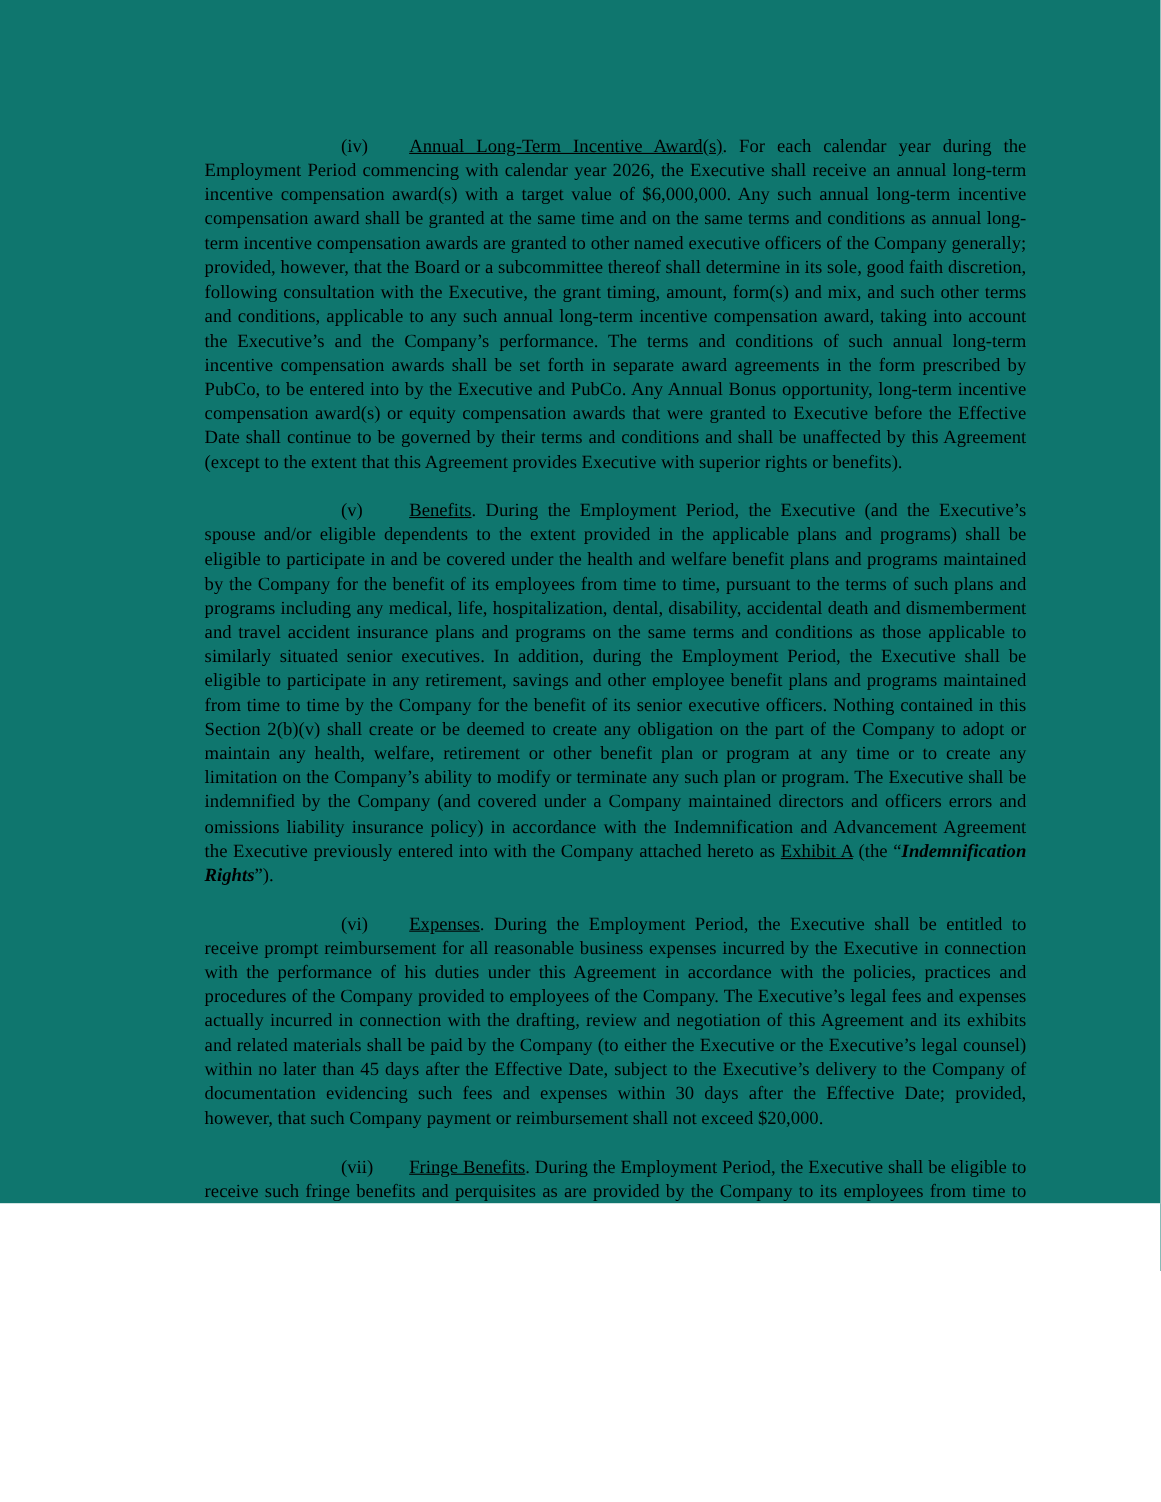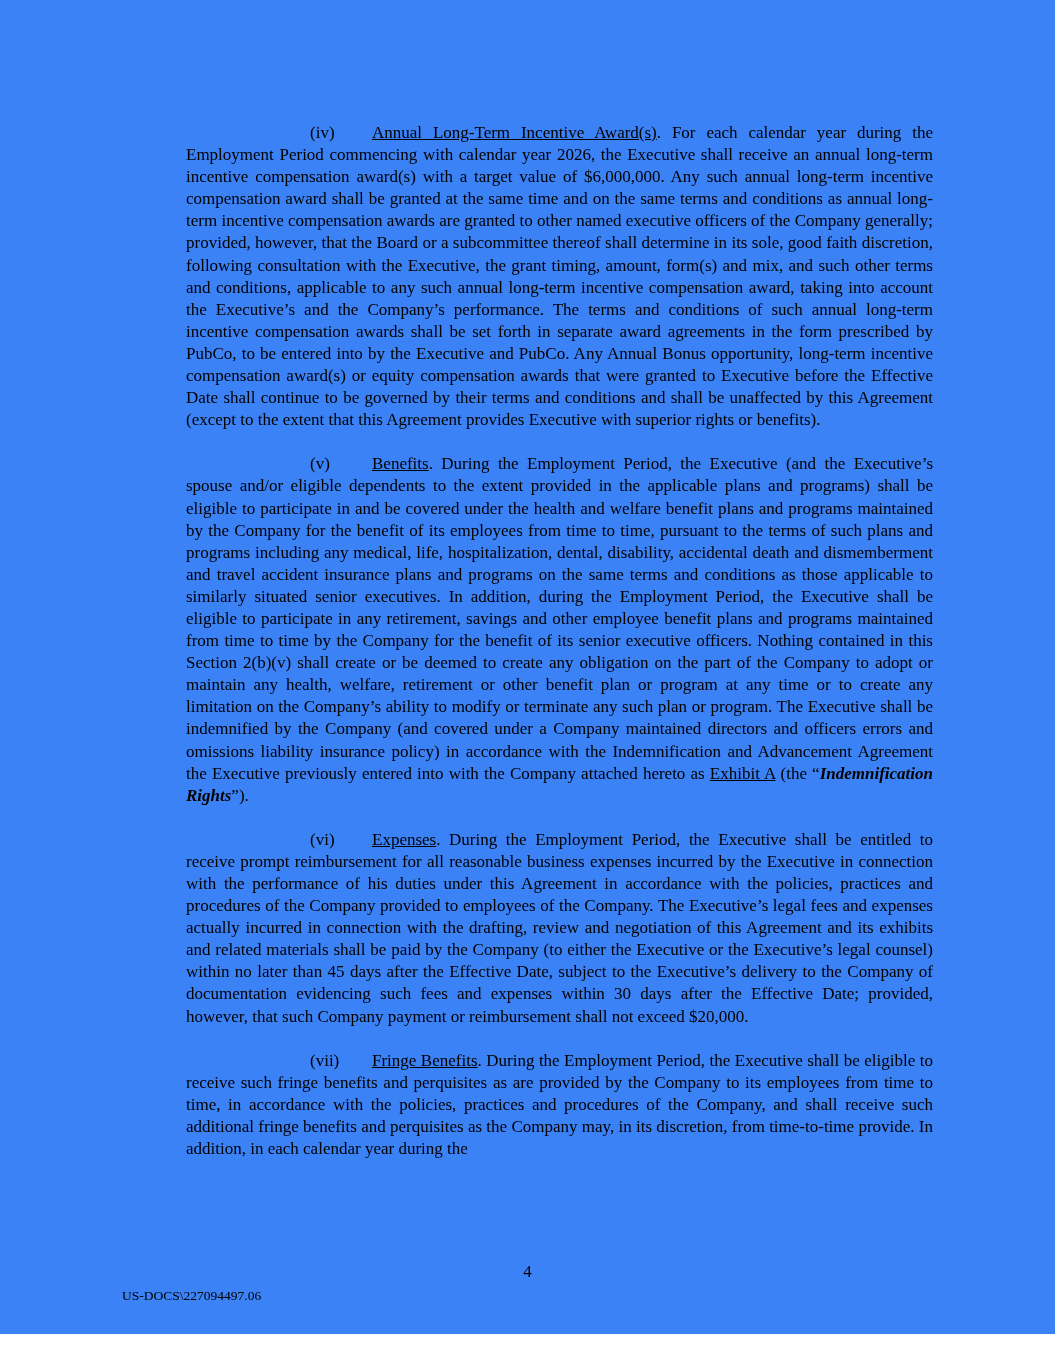--- a/index.html
+++ b/index.html
@@ -4,22 +4,22 @@
 <style>
   * { box-sizing: border-box; }
   html, body {
     margin: 0;
     padding: 0;
     background: #ffffff;
   }
   .page {
     position: relative;
     width: 1055px;
-    height: 1334px;
-    background: #3b82f6;
+    height: 1094px;
+    background: #0f766e;
     color: #000000;
     font-family: "Liberation Serif", "DejaVu Serif", serif;
     overflow: hidden;
   }
   .content {
     position: absolute;
     left: 186px;
     top: 122px;
     width: 747px;
     font-size: 17px;

